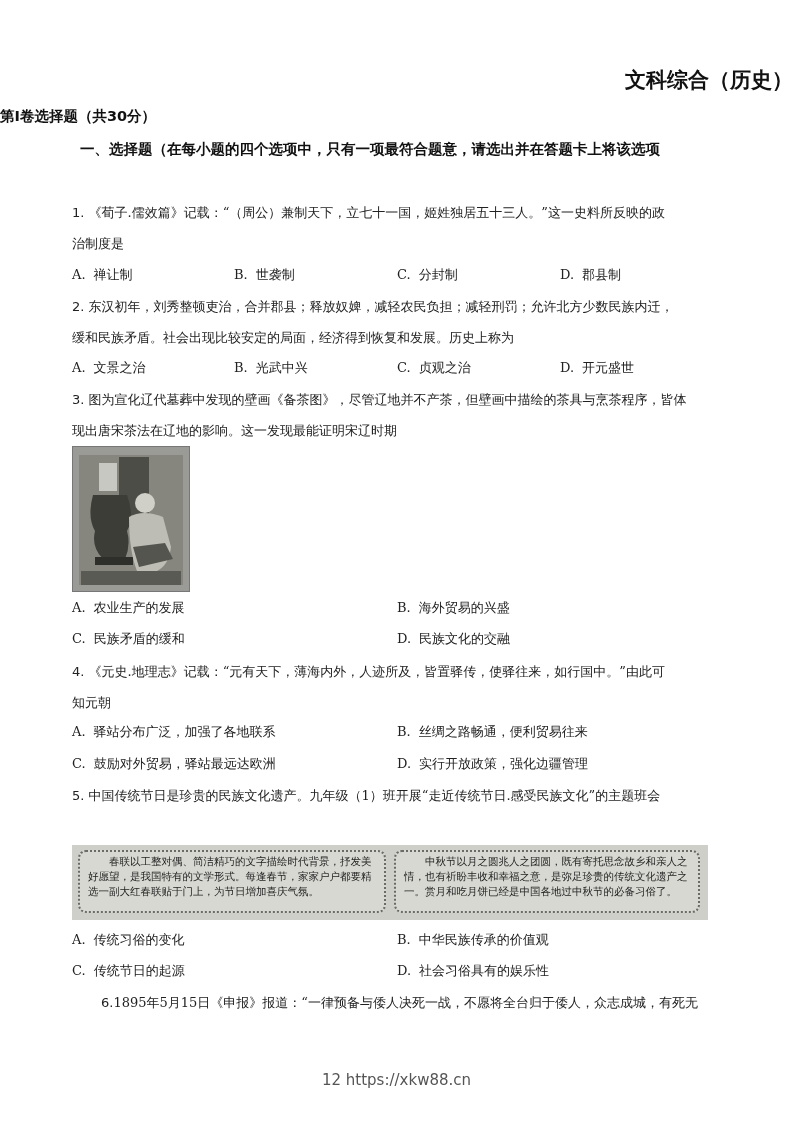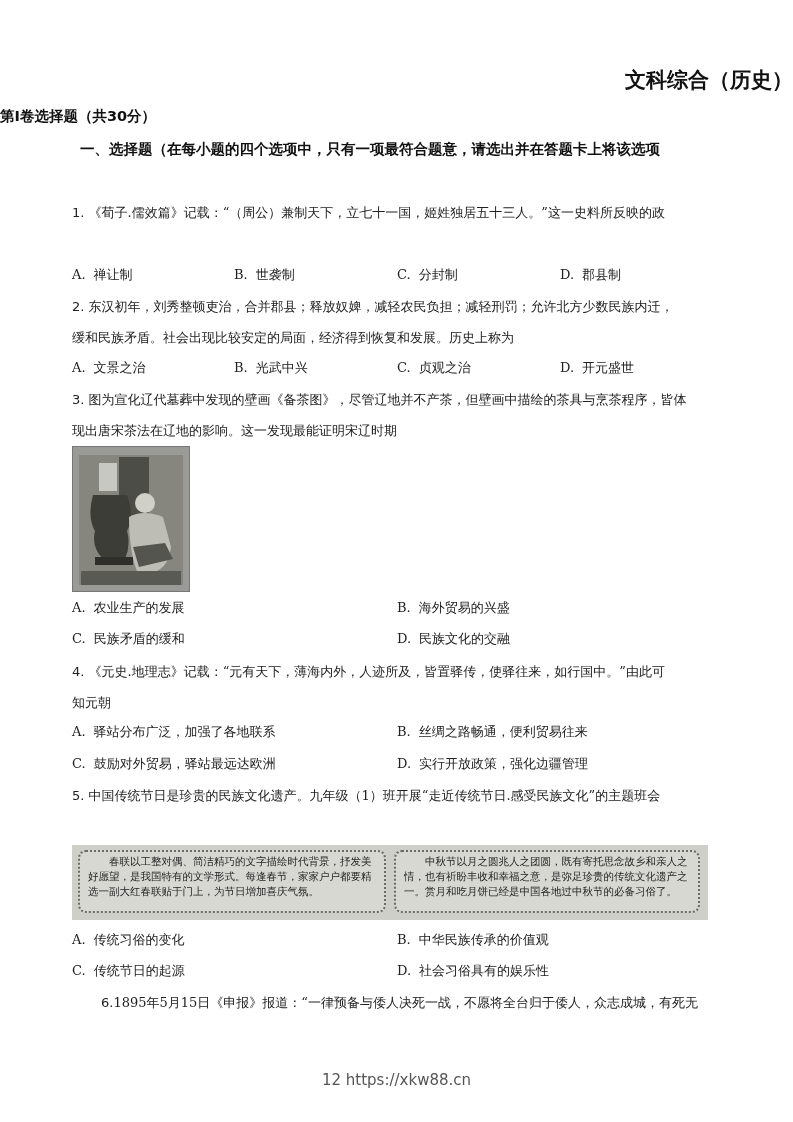--- a/index.html
+++ b/index.html
@@ -29,20 +29,21 @@
 
 <div class="abs title">文科综合（历史）</div>
 <div class="abs subtitle">第Ⅰ卷选择题（共30分）</div>
 
 <div class="abs section" style="top:133px;">
   <div>一、选择题（在每小题的四个选项中，只有一项最符合题意，请选出并在答题卡上将该选项</div>
 </div>
 
 <div class="abs q" style="top:197px;">
   <div><span class="num">1.</span> <span>《荀子.儒效篇》记载：“（周公）兼制天下，立七十一国，姬姓独居五十三人。”这一史料所反映的政</span></div>
+  <div>治制度是</div>
 </div>
 <div class="abs opt" style="top:266px; left:72px;"><span class="lbl">A.</span><span>禅让制</span></div>
 <div class="abs opt" style="top:266px; left:234px;"><span class="lbl">B.</span><span>世袭制</span></div>
 <div class="abs opt" style="top:266px; left:397px;"><span class="lbl">C.</span><span>分封制</span></div>
 <div class="abs opt" style="top:266px; left:560px;"><span class="lbl">D.</span><span>郡县制</span></div>
 
 <div class="abs q" style="top:291px;">
   <div><span class="num">2.</span> <span>东汉初年，刘秀整顿吏治，合并郡县；释放奴婢，减轻农民负担；减轻刑罚；允许北方少数民族内迁，</span></div>
   <div>缓和民族矛盾。社会出现比较安定的局面，经济得到恢复和发展。历史上称为</div>
 </div>

